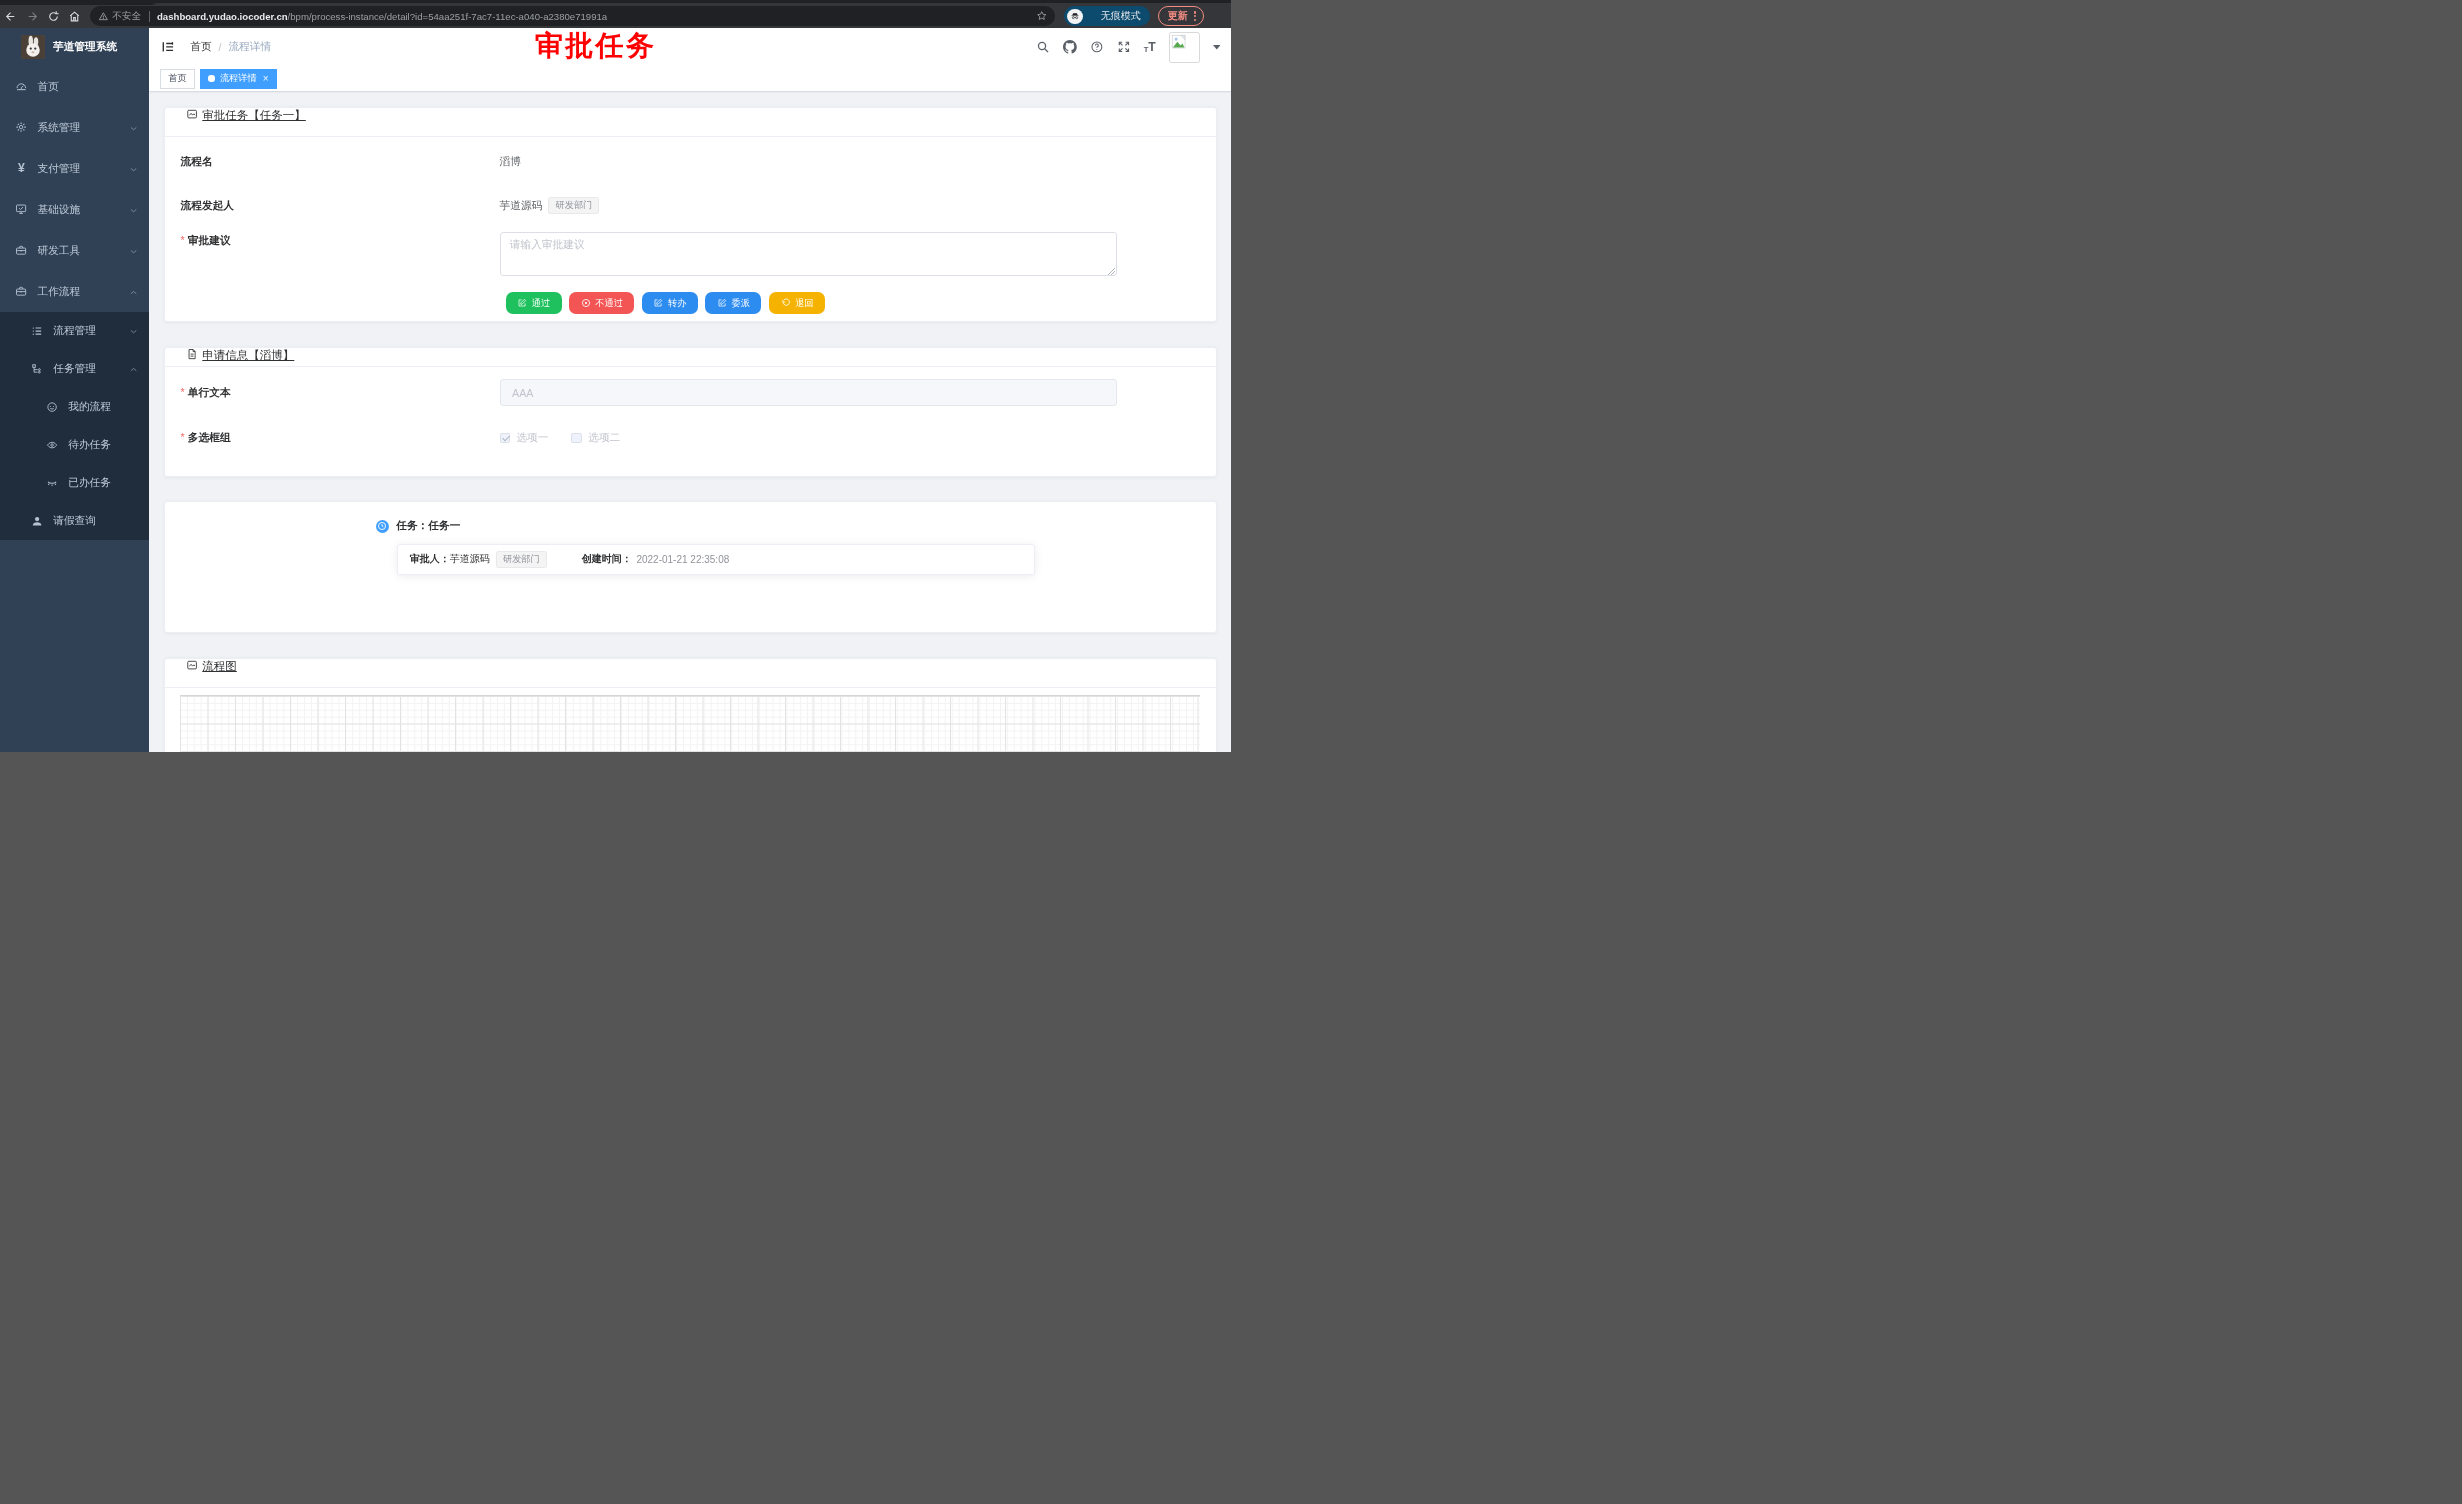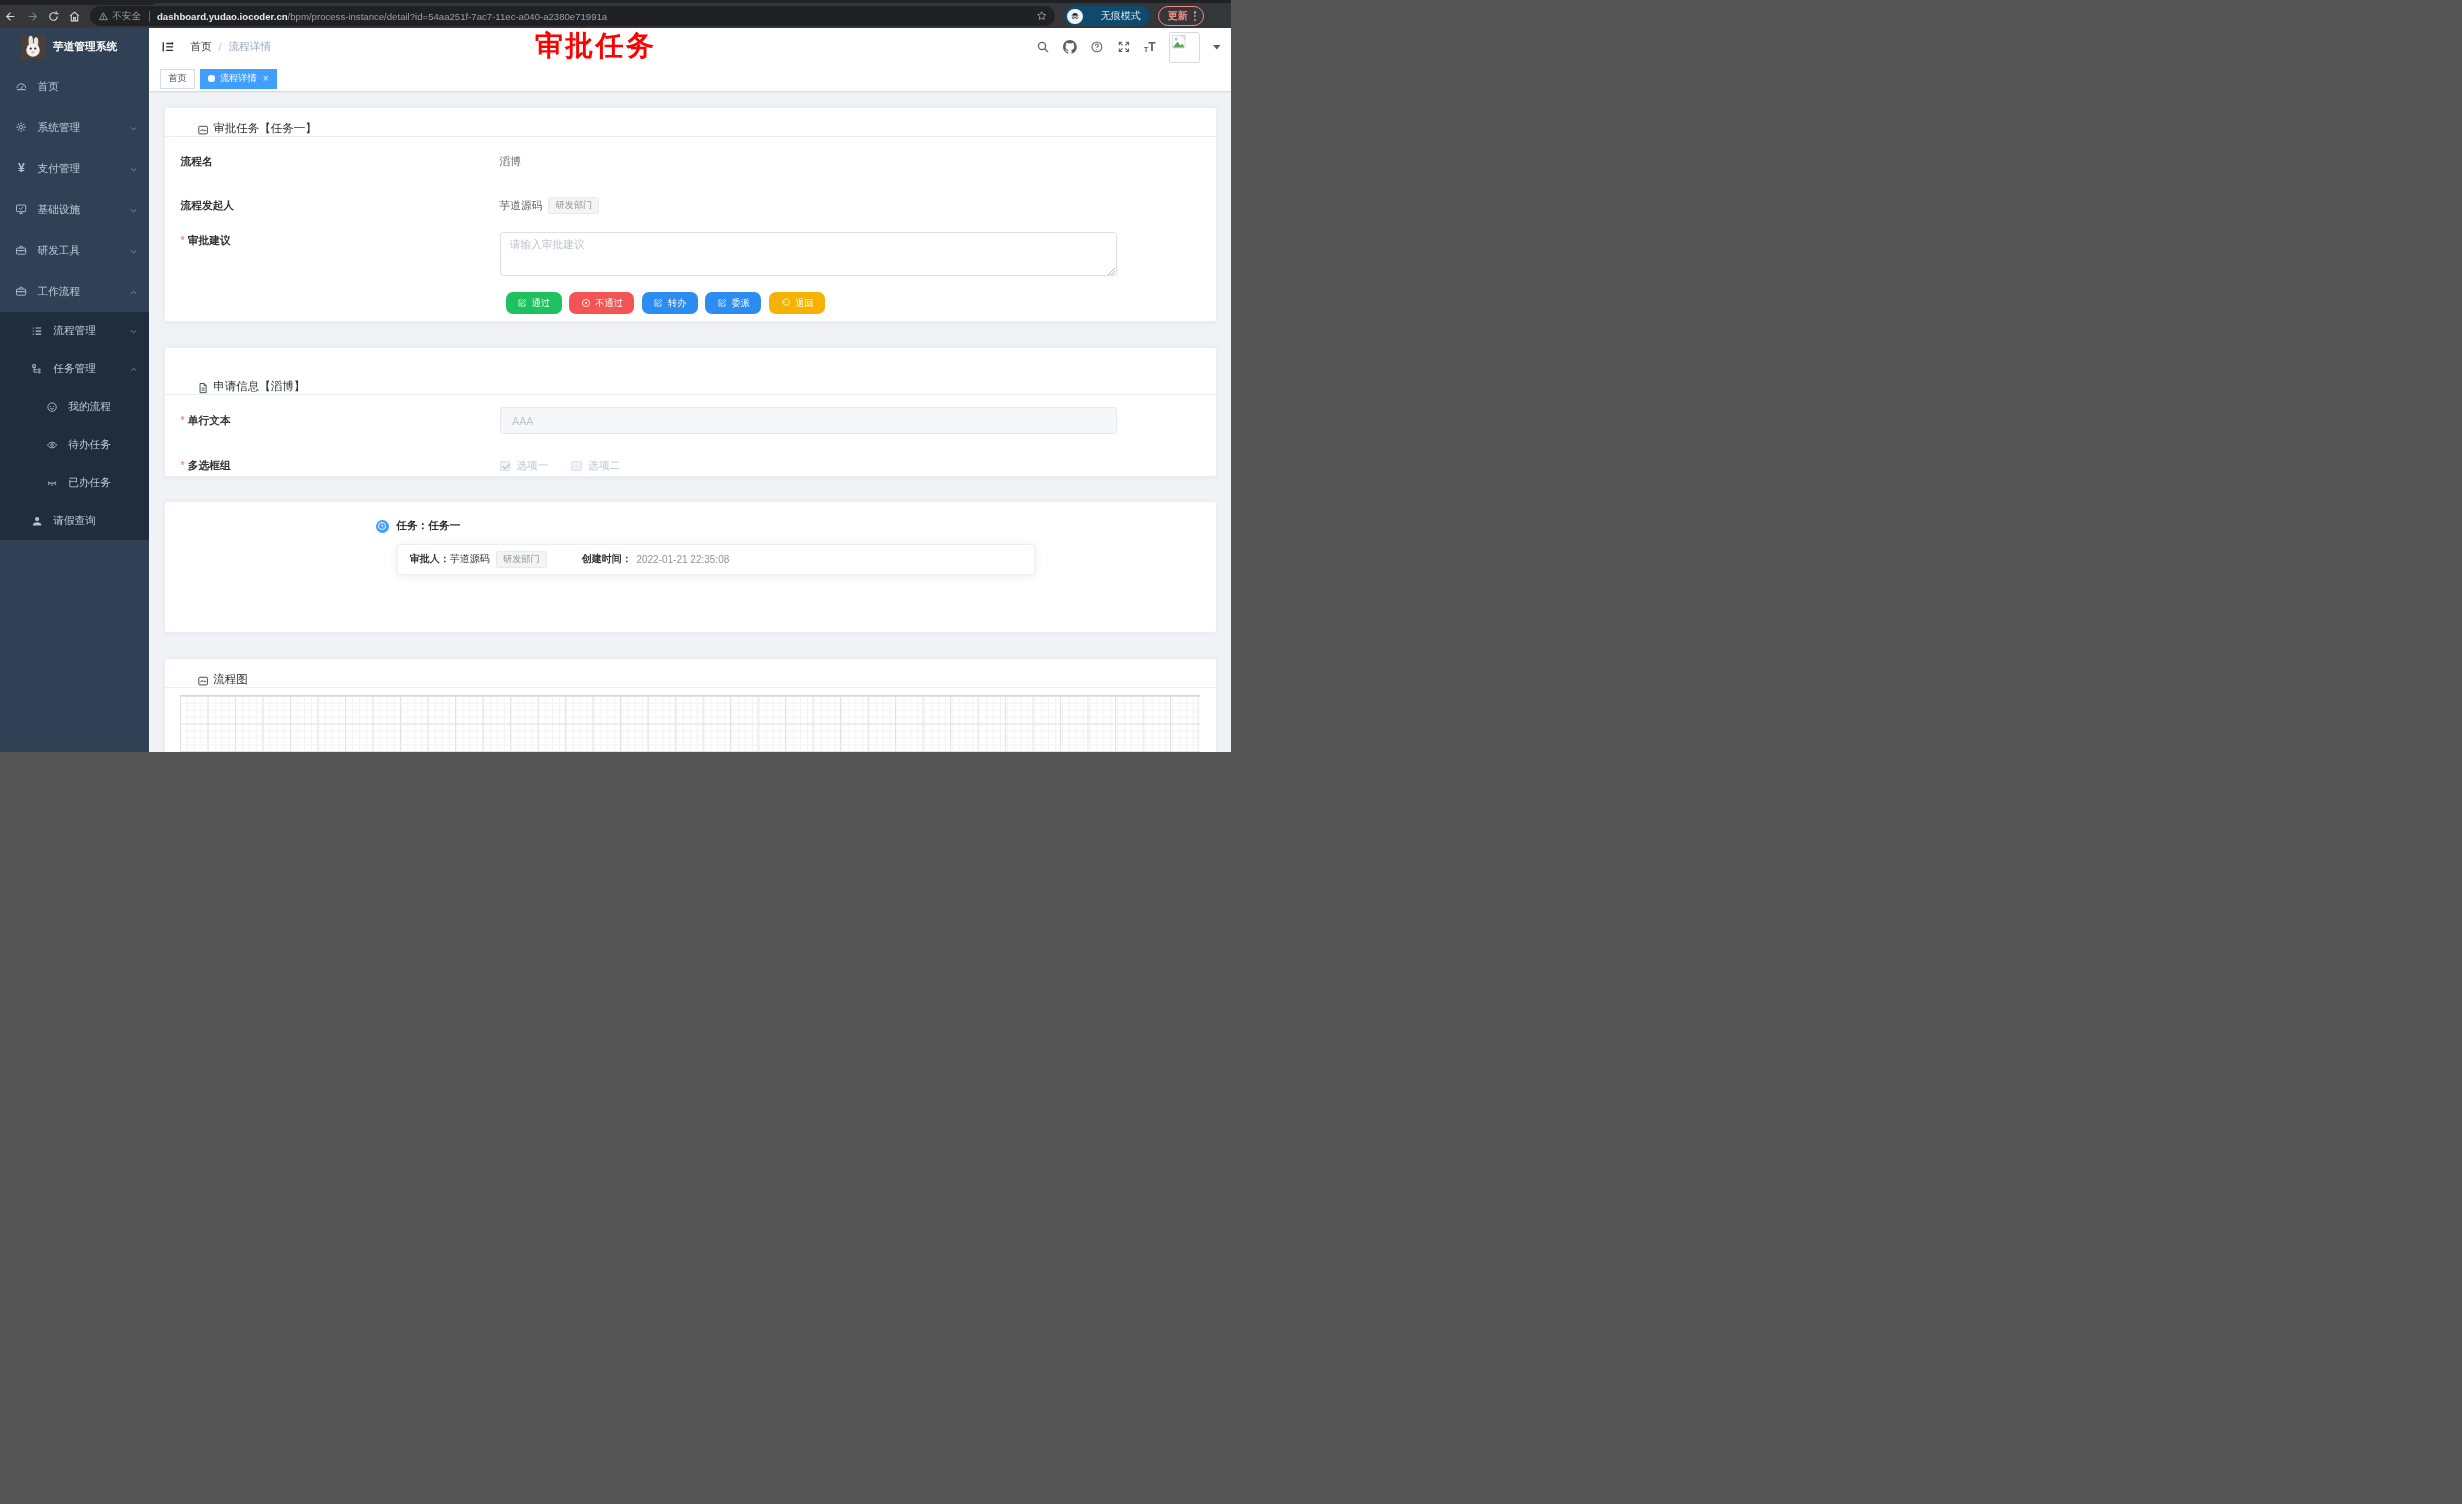--- a/index.html
+++ b/index.html
@@ -76,22 +76,22 @@
   .tag-tab{height:20px;display:inline-flex;align-items:center;padding:0 7.6px;border:0.8px solid #d8dce5;background:#fff;
            color:#495060;font-size:9.2px;cursor:pointer;}
   .tag-tab.active{background:#409EFF;border-color:#409EFF;color:#fff;}
   .tab-dot{width:6.1px;height:6.1px;border-radius:50%;background:#fff;margin-right:5.4px;}
   .tab-close{margin-left:6.1px;font-size:10px;line-height:1;opacity:.9;}
 
   .content{flex:1;overflow:hidden;background:#f0f2f5;padding:15.3px 14.5px 0 15.3px;}
 
   
   .card{background:#fff;border:0.8px solid #ebeef5;border-radius:3.1px;box-shadow:0 0.8px 3.1px rgba(0,21,41,.05);margin-bottom:24.5px;}
-  .card-header{display:flex;align-items:flex-end;gap:3.8px;padding:0 32px;height:29px;border-bottom:0.8px solid #ebeef5;
-               font-size:11.5px;color:#303133;}
+  .card-header{display:flex;align-items:flex-start;gap:3.8px;padding:0 21px;height:29px;border-bottom:0.8px solid #ebeef5;
+               font-size:11.5px;color:#303133;text-decoration:underline;}
   .ch-icon{display:flex;color:#303133;}
   .ch-icon svg{width:12.2px;height:12.2px;}
 
   .frow{display:flex;align-items:flex-start;}
   .flabel{width:319px;flex:0 0 auto;padding-right:9.2px;font-weight:700;color:#303133;font-size:10.7px;line-height:17px;}
   .req{color:#F56C6C;margin-right:3.1px;font-weight:400;}
   .fvalue{font-size:10.7px;color:#606266;line-height:17px;display:flex;align-items:center;}
 
   .tag-info{display:inline-block;height:17px;line-height:15.3px;padding:0 6.1px;background:#f4f4f5;border:0.8px solid #e9e9eb;
             border-radius:2.3px;color:#909399;font-size:9.2px;margin-left:6.1px;}
@@ -517,21 +517,21 @@
                     <path d="M5 10a7.6 7.6 0 1 0 2.2-5.4" stroke-width="2"></path>
                   </svg>
                 </span>
                 <span>退回</span>
               </button>
             </div>
         </div>
       </div>
 
       <div class="card" style="height:130px;">
-        <div class="card-header" style="height:47px;">
+        <div class="card-header" style="height:19px;">
           <span class="ch-icon">
             <svg viewBox="0 0 24 24" fill="none" stroke="currentColor" stroke-width="1.7">
                 <path d="M6 3h8l4 4v14H6z"></path>
                 <path d="M14 3v4h4"></path>
                 <path d="M9 12h6M9 16h6"></path>
               </svg>
           </span>
           <span>申请信息【滔博】</span>
         </div>
         <div style="padding:12.2px 15.3px 0;">

